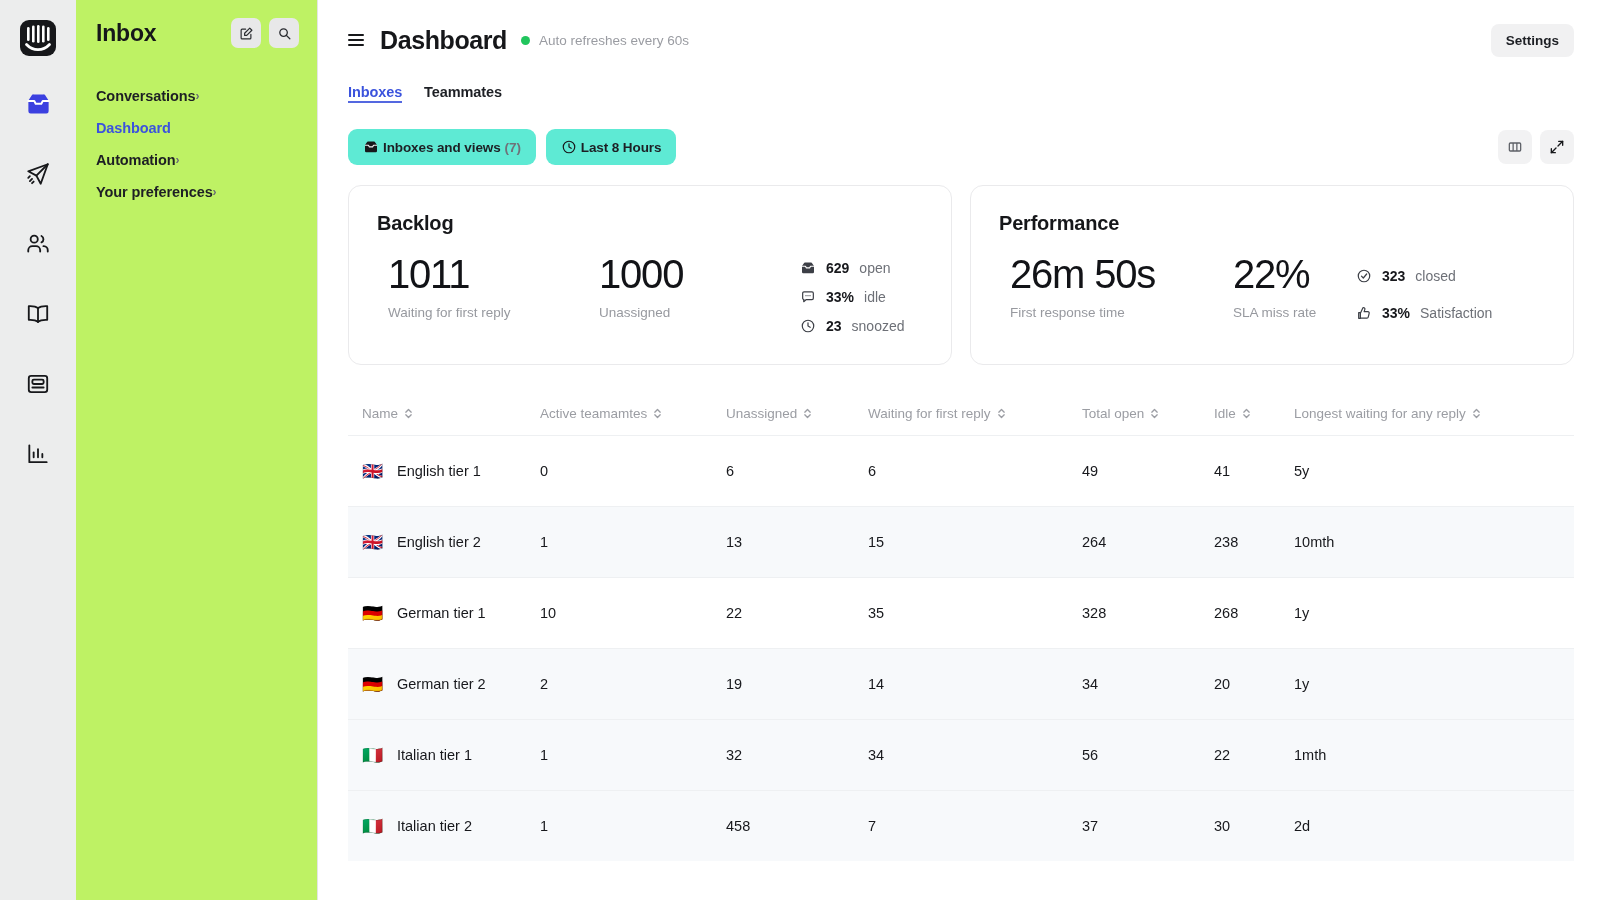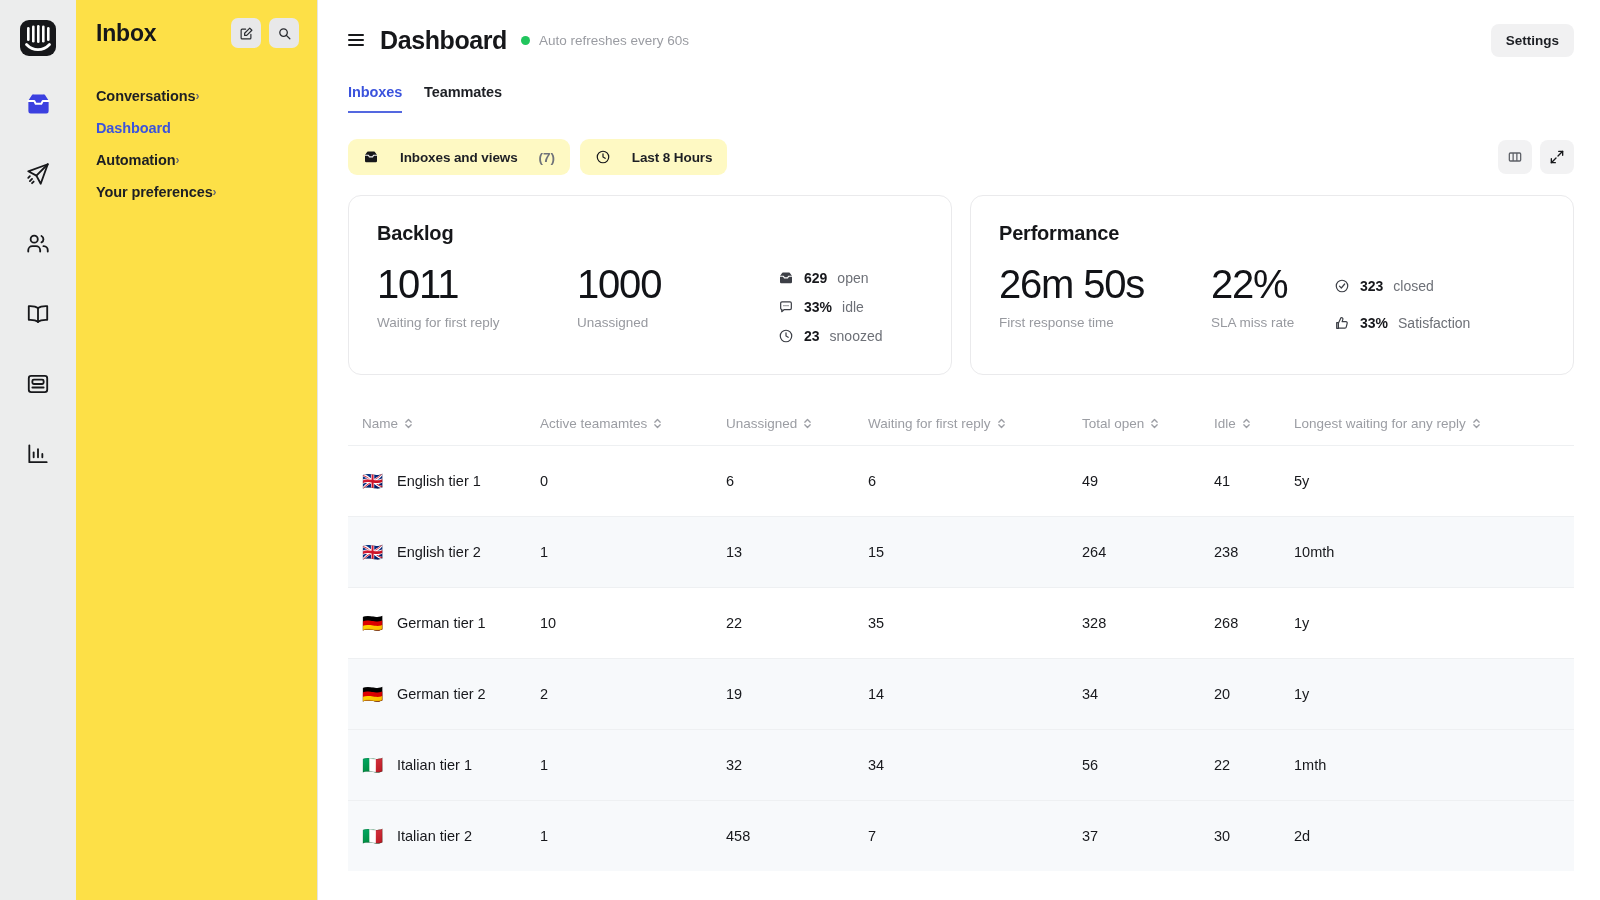--- a/index.html
+++ b/index.html
@@ -26,21 +26,21 @@
   .rail-item {
     width: 44px; height: 44px; margin-bottom: 26px;
     display: flex; align-items: center; justify-content: center;
     border-radius: 9px; cursor: pointer;
   }
   .rail-item svg { display: block; }
 
   
   .sidebar {
     width: 242px; flex: 0 0 242px;
-    background: #fde047;
+    background: #bef264;
     border-right: 1px solid #e4e4e6;
     padding: 0 18px;
   }
   .sb-head {
     display: flex; align-items: center; justify-content: space-between;
     height: 66px; padding-left: 2px;
   }
   .sb-title { font-size: 23px; font-weight: 700; color: #16171a; letter-spacing: -0.2px; }
   .sb-head-actions { display: flex; gap: 8px; }
   .sb-icon-btn {
@@ -74,52 +74,52 @@
   .settings-btn {
     margin-left: auto; background: #f1f1f2; border: none;
     border-radius: 8px; padding: 9px 15px;
     font-size: 13.5px; font-weight: 700; color: #1d1f24;
     font-family: inherit; cursor: pointer;
   }
 
   .tabs { display: flex; gap: 22px; padding: 0 30px; margin-top: 4px; }
   .tab {
     font-size: 14.5px; font-weight: 700; color: #1d1f24;
-    padding-bottom: 11px; cursor: pointer; letter-spacing: -0.1px;
+    padding-bottom: 1px; cursor: pointer; letter-spacing: -0.1px;
     border-bottom: 2.5px solid transparent;
   }
   .tab.active { color: #3b53dd; border-bottom-color: #5468e0; }
 
   .filterbar {
     display: flex; align-items: center; gap: 10px;
     padding: 0 26px 0 30px; margin-top: 26px;
   }
   .pill {
-    display: flex; align-items: center; gap: 21px;
-    background: #fef9c3; border: none; border-radius: 9px;
+    display: flex; align-items: center; gap: 4px;
+    background: #5eead4; border: none; border-radius: 9px;
     padding: 10px 15px; font-size: 13.5px; font-weight: 700; color: #1d1f24;
     font-family: inherit; cursor: pointer; letter-spacing: -0.1px;
   }
   .pill .muted { color: #6f7279; font-weight: 700; }
   .fb-right { margin-left: auto; display: flex; gap: 8px; }
   .sq-btn {
     width: 34px; height: 34px; border-radius: 8px; background: #f2f2f3;
     display: flex; align-items: center; justify-content: center; cursor: pointer;
   }
 
   
   .cards { display: flex; gap: 18px; padding: 0 26px 0 30px; margin-top: 20px; }
   .card {
     flex: 1 1 0; border: 1px solid #eaeaec; border-radius: 13px;
     padding: 26px 28px 30px 28px; background: #fff;
     display: flex; flex-direction: column;
   }
   .card-title { font-size: 20px; font-weight: 700; color: #16171a; letter-spacing: -0.2px; }
   .card-row { display: flex; align-items: flex-start; margin-top: 18px; }
-  .metric { width: 200px; }
+  .metric { width: 200px; margin-left: 11px; }
   .metric.wide { width: 212px; }
   .metric.narrow { width: 122px; }
   .metric-value { font-size: 40px; font-weight: 400; color: #121317; letter-spacing: -1.2px; line-height: 1.08; }
   .metric-label { font-size: 13.5px; color: #97999f; margin-top: 9px; }
   .mini-list { display: flex; flex-direction: column; gap: 12px; padding-top: 6px; }
   .mini-row { display: flex; align-items: center; gap: 10px; font-size: 14px; color: #6d7077; }
   .mini-row b { color: #17181c; font-weight: 700; }
   .mini-ic { width: 17px; height: 17px; flex: 0 0 17px; display:flex; align-items:center; justify-content:center; }
 
   

